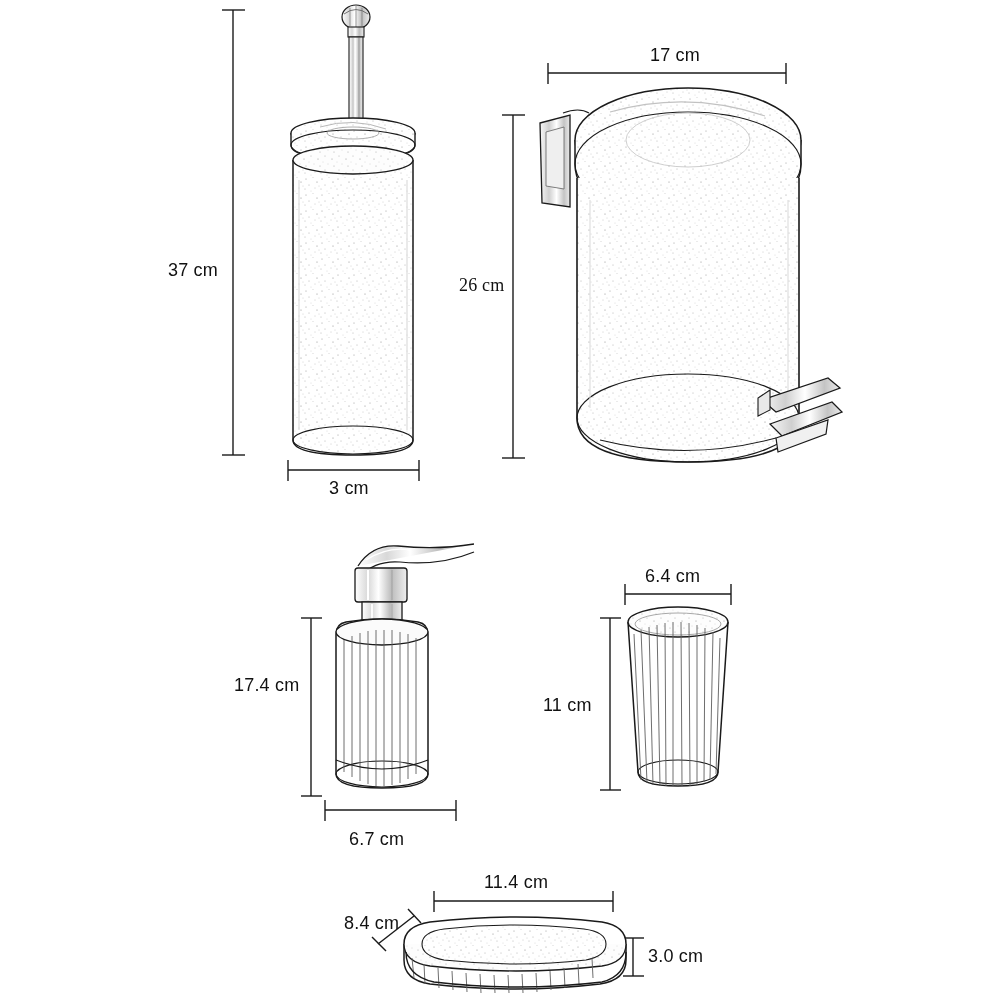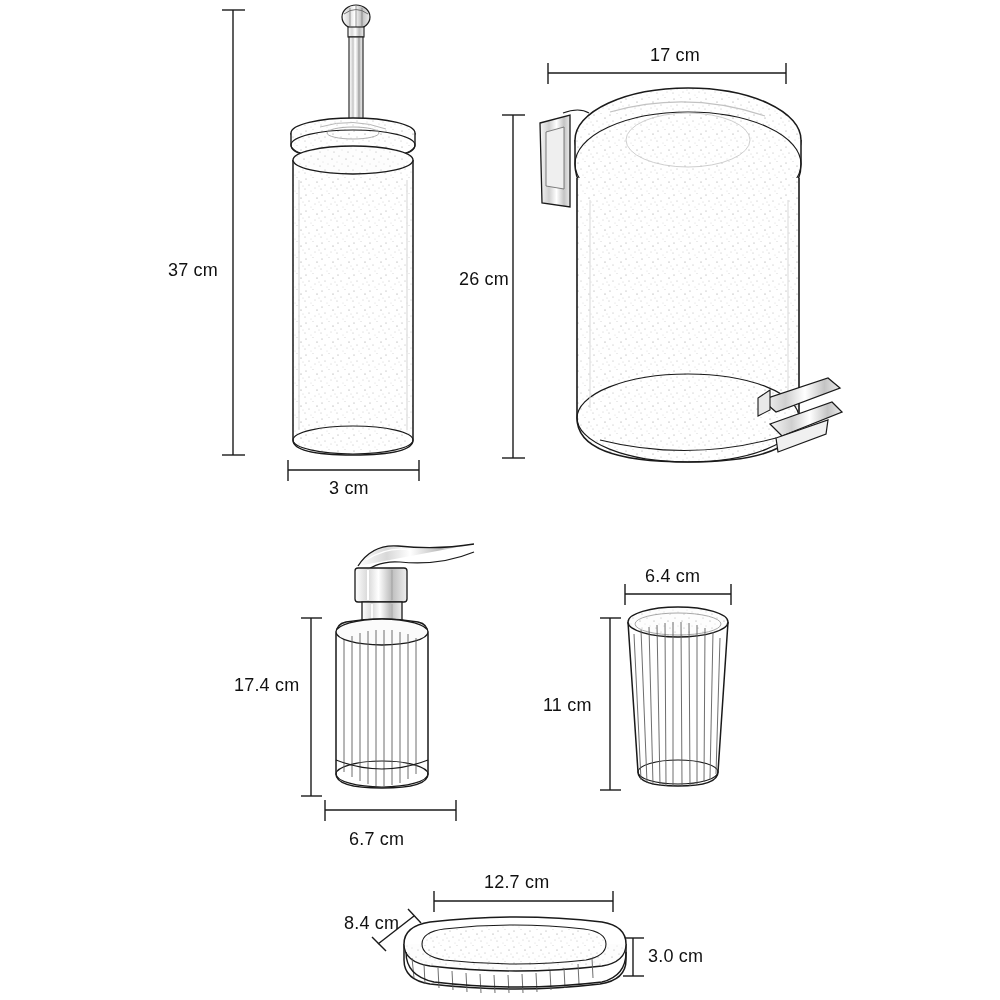--- a/index.html
+++ b/index.html
@@ -269,23 +269,23 @@
       </g>
       <path d="M406 952 q0 24 28 30 q84 10 168 0 q24 -6 24 -30" fill="none" stroke="#1a1a1a" stroke-width="1.4"></path>
     </g>
   </g>
 </svg>
 
 <div class="dim-label big" style="left:168px; top:224px;margin-top:36px;">37 cm</div>
 <div class="dim-label big" style="left:329px; top:478px;">3 cm</div>
 
 <div class="dim-label big" style="left:643px; top:45px;margin-left:7px;">17 cm</div>
-<div class="dim-label big" style="left:459px; top:269px;">26 cm</div>
+<div class="dim-label big" style="left:459px; top:275px;font-family:Liberation Serif, serif;">26 cm</div>
 
 <div class="dim-label big" style="left:234px; top:675px;">17.4 cm</div>
 <div class="dim-label big" style="left:349px; top:829px;">6.7 cm</div>
 
 <div class="dim-label big" style="left:645px; top:566px;">6.4 cm</div>
 <div class="dim-label big" style="left:543px; top:695px;">11 cm</div>
 
-<div class="dim-label big" style="left:484px; top:872px;">12.7 cm</div>
+<div class="dim-label big" style="left:484px; top:872px;">11.4 cm</div>
 <div class="dim-label big" style="left:344px; top:913px;">8.4 cm</div>
 <div class="dim-label big" style="left:648px; top:946px;">3.0 cm</div>
 
 </body></html>

